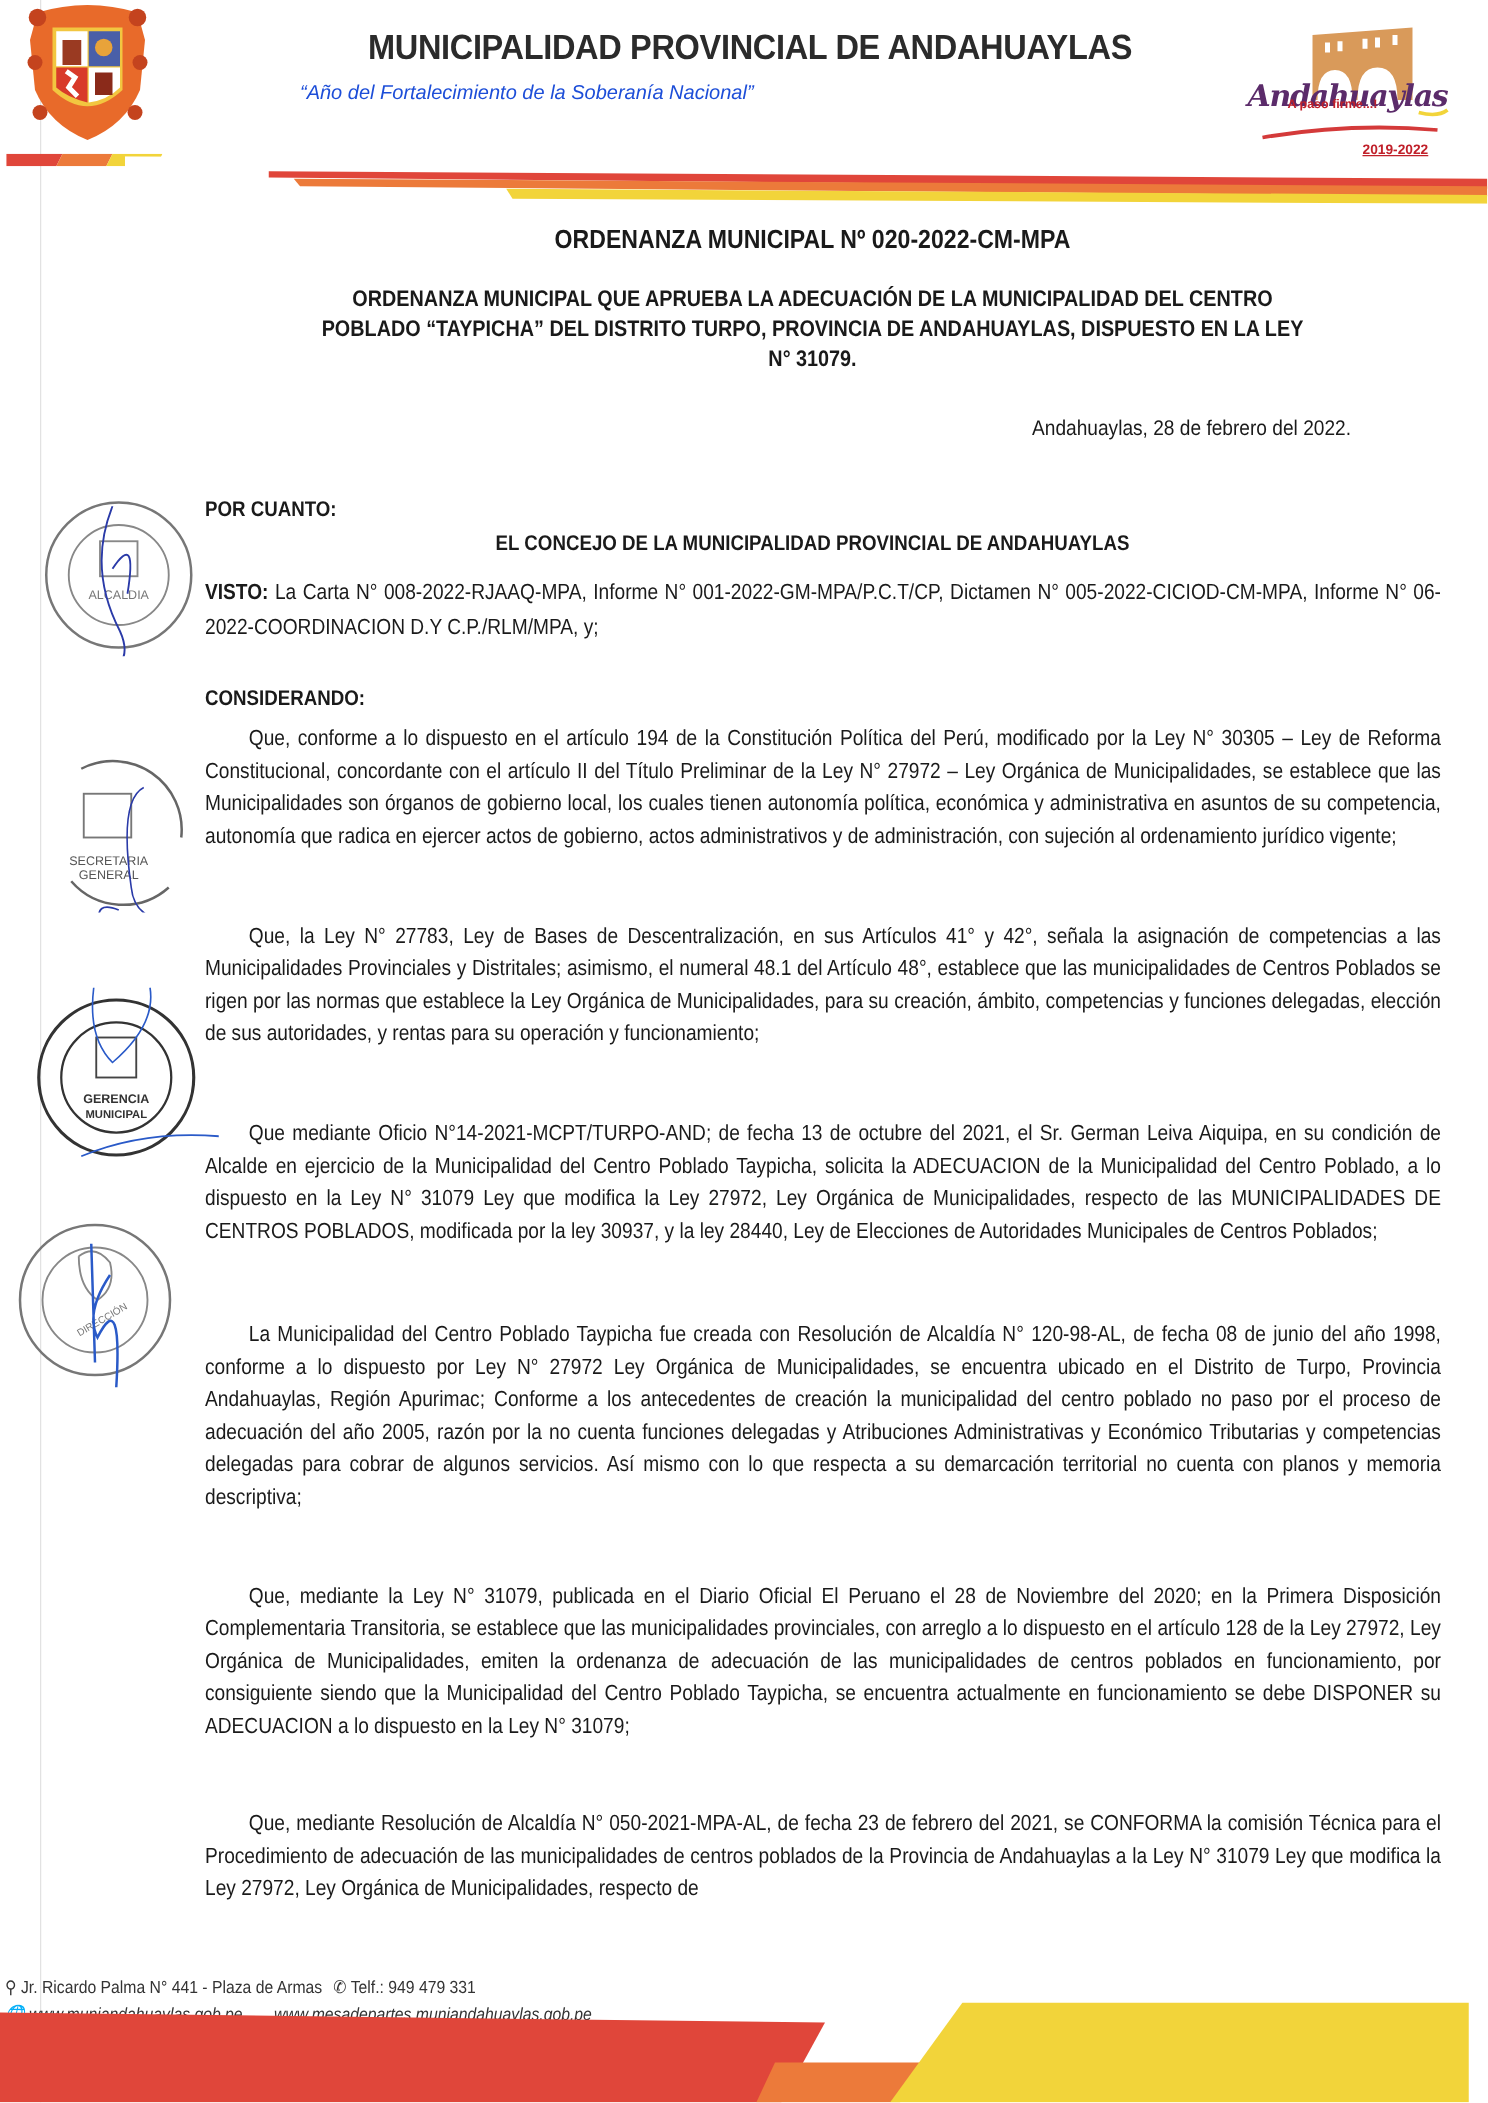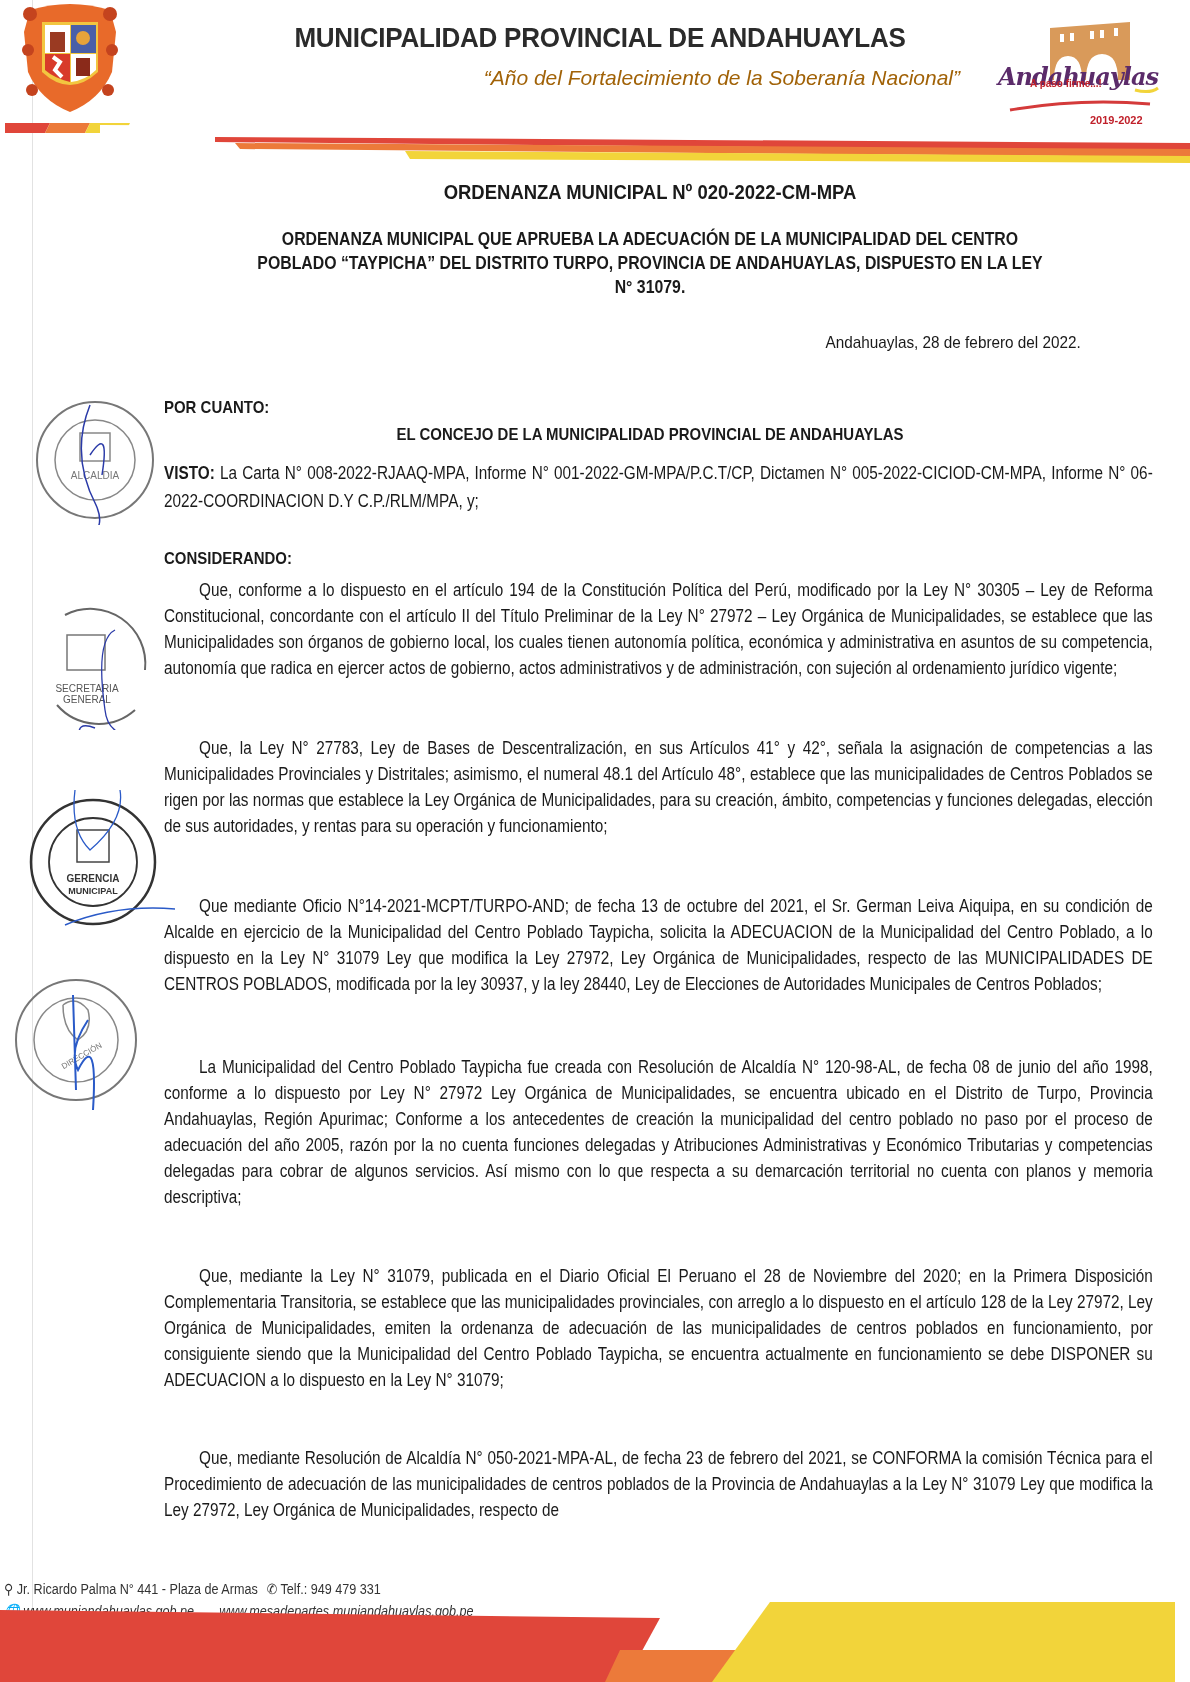--- a/index.html
+++ b/index.html
@@ -2,25 +2,25 @@
 <html><head>
 <meta charset="utf-8">
 <style>
   html, body { margin: 0; padding: 0; background: #ffffff; }
   body { width: 1190px; height: 1682px; position: relative; overflow: hidden; font-family: "Liberation Sans", sans-serif; color: #1a1a1a; }
   .abs { position: absolute; }
   .page-margin-line { position: absolute; left: 32px; top: 0; width: 1px; height: 1682px; background: #e2e2e2; }
   .crest { left: 20px; top: 2px; width: 100px; height: 112px; }
   .crest-stripe { left: 5px; top: 123px; width: 125px; height: 10px; }
   .header-title { left: 240px; top: 22px; width: 720px; text-align: center; font-size: 28px; font-weight: bold; letter-spacing: -0.3px; color: #2b2b2b; transform: scaleX(0.93); transform-origin: center; }
-  .header-motto { left: 240px; top: 66px; width: 720px; text-align: right; font-size: 21px; font-style: italic; color: #a16207; }
+  .header-motto { left: 240px; top: 66px; width: 720px; text-align: left; font-size: 16px; font-style: italic; color: #1d4ed8; }
   .brand-logo { left: 990px; top: 10px; width: 175px; height: 115px; }
   .brand-name { position: absolute; left: 8px; top: 52px; width: 170px; text-align: left; font-family: "DejaVu Serif", serif; font-style: italic; font-weight: bold; font-size: 24px; color: #5b2b6a; letter-spacing: -1px; }
   .brand-slogan { position: absolute; left: 40px; top: 68px; font-size: 10px; font-weight: bold; color: #c0202a; text-align: right; }
-  .brand-years { position: absolute; left: 100px; top: 104px; font-size: 11px; font-weight: bold; color: #c0202a; }
+  .brand-years { position: absolute; left: 100px; top: 104px; font-size: 11px; font-weight: bold; color: #c0202a; text-decoration: underline; }
   .top-band { left: 100px; top: 125px; width: 1090px; height: 38px; }
   .doc-number { left: 150px; top: 180px; width: 1000px; text-align: center; font-size: 21px; font-weight: bold; transform: scaleX(0.88); transform-origin: center; }
   .doc-subject { left: 150px; top: 227px; width: 1000px; text-align: center; font-size: 18px; font-weight: bold; line-height: 24px; transform: scaleX(0.88); transform-origin: center; }
   .doc-date { left: 700px; top: 333px; width: 460px; text-align: right; font-size: 17px; transform: scaleX(0.9); transform-origin: right; padding-right: 88px; box-sizing: border-box; }
   .label-bold { font-weight: bold; }
   .por-cuanto { left: 164px; top: 398px; font-size: 17px; font-weight: bold; transform: scaleX(0.88); transform-origin: left; }
   .concejo { left: 150px; top: 425px; width: 1000px; text-align: center; font-size: 17px; font-weight: bold; transform: scaleX(0.88); transform-origin: center; }
   .visto { left: 164px; top: 459px; width: 1130px; font-size: 17.5px; line-height: 28px; transform: scaleX(0.875); transform-origin: left; text-align: justify; }
   .considerando-h { left: 164px; top: 549px; font-size: 17px; font-weight: bold; transform: scaleX(0.88); transform-origin: left; }
   .para { left: 164px; width: 1130px; font-size: 17.5px; line-height: 26px; text-align: justify; transform: scaleX(0.875); transform-origin: left; }

